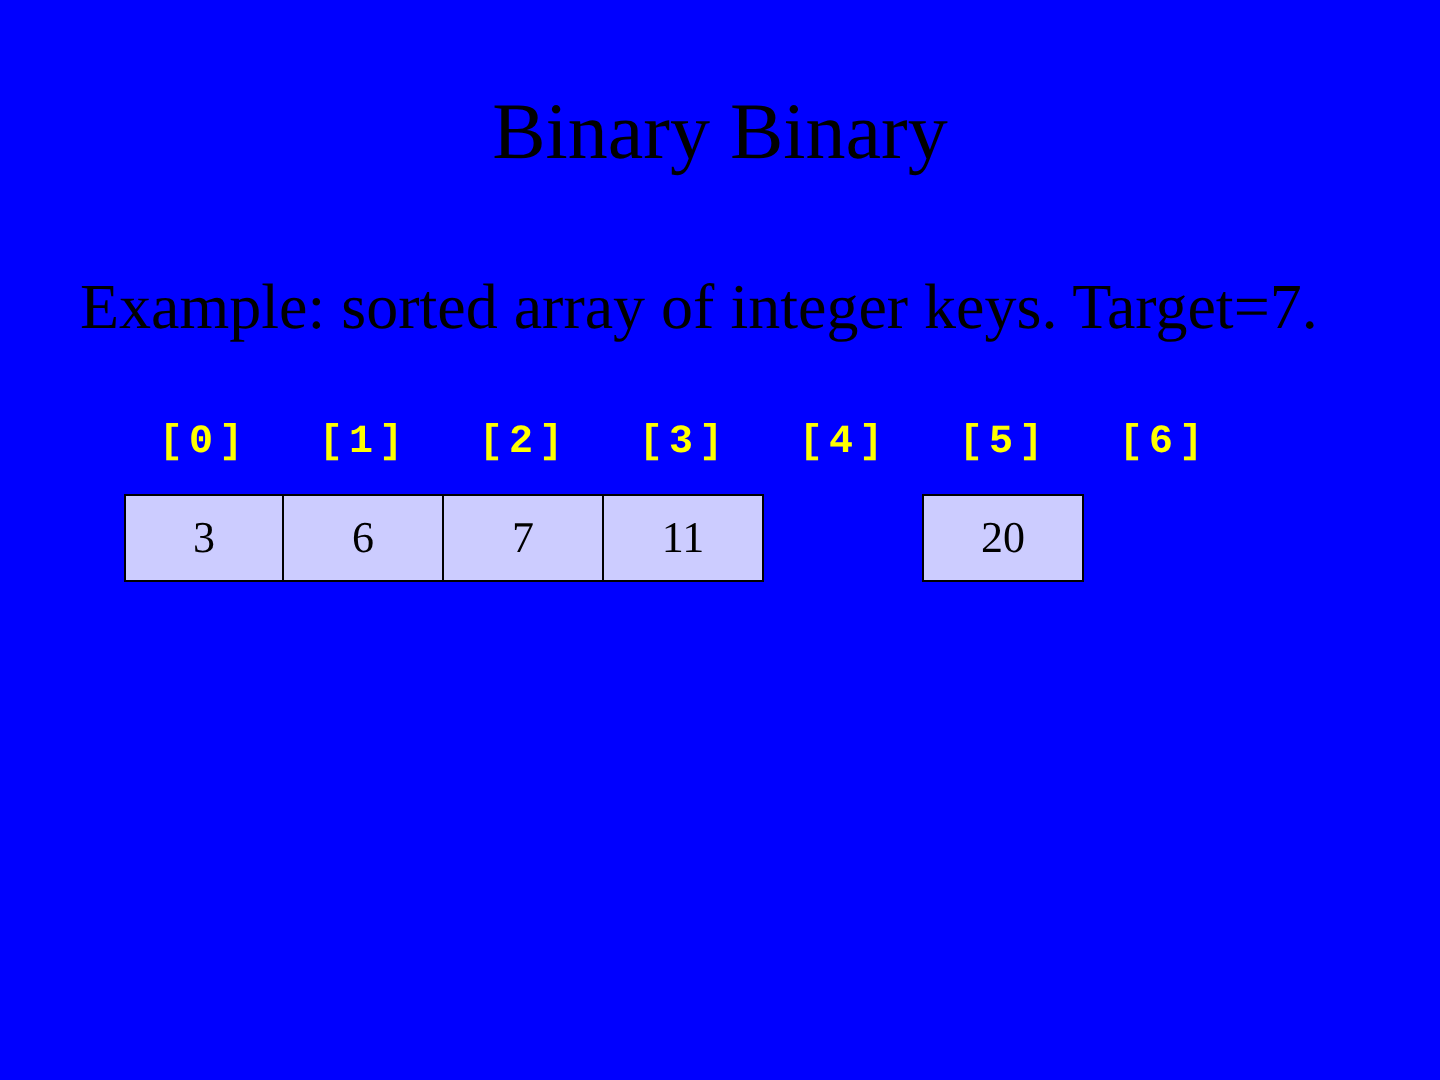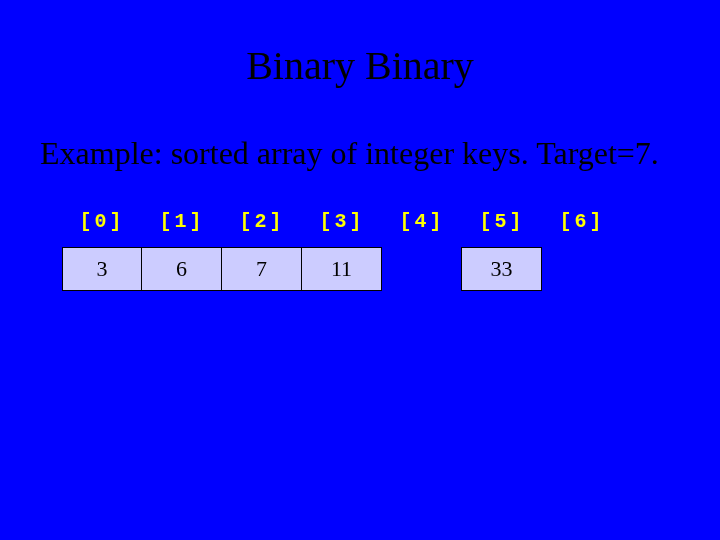--- a/index.html
+++ b/index.html
@@ -78,19 +78,19 @@
     </div>
     <div class="col">
       <div class="idx">[3]</div>
       <div class="cell">11</div>
     </div>
     <div class="col">
       <div class="idx">[4]</div>
     </div>
     <div class="col">
       <div class="idx">[5]</div>
-      <div class="cell">33</div>
+      <div class="cell">20</div>
     </div>
     <div class="col">
       <div class="idx">[6]</div>
     </div>
   </div>
 </div>
 
 </body></html>

